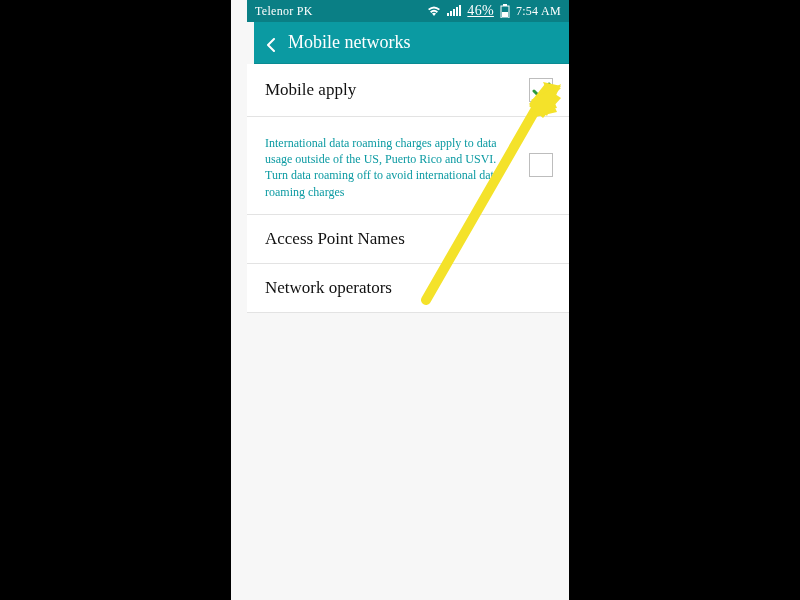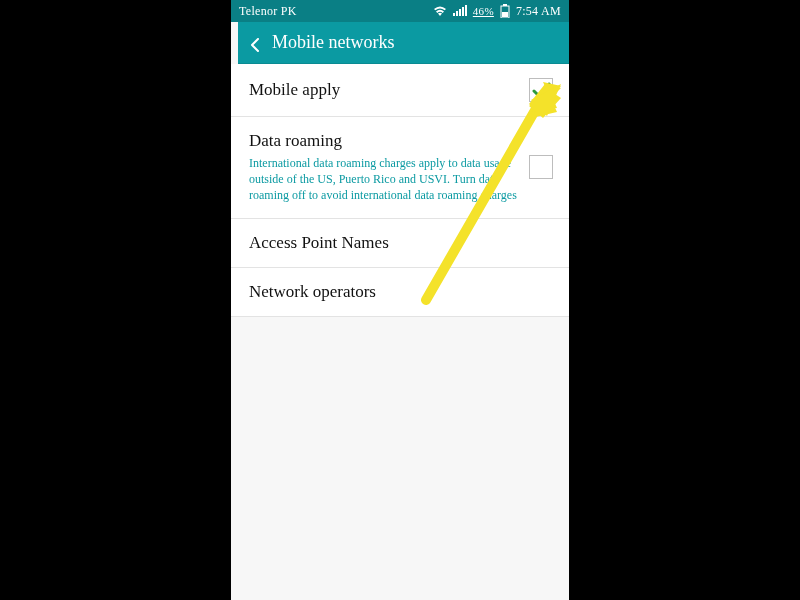--- a/index.html
+++ b/index.html
@@ -11,20 +11,21 @@
     justify-content: center;
     align-items: flex-start;
   }
   .phone {
     width: 338px;
     height: 600px;
     background: #f7f7f7;
     margin-top: 0;
     position: relative;
     overflow: hidden;
+    padding-left: 16px;
   }
   .statusbar {
     height: 22px;
     background: #0a7f85;
     color: #fff;
     display: flex;
     align-items: center;
     font-size: 12px;
     padding: 0 8px;
     justify-content: space-between;
@@ -92,21 +93,21 @@
       </span>
       <span class="sb-icon">
         <svg width="14" height="12" viewBox="0 0 14 12">
             <rect x="0" y="8" width="2" height="3" fill="#fff"></rect>
             <rect x="3" y="6" width="2" height="5" fill="#fff"></rect>
             <rect x="6" y="4" width="2" height="7" fill="#fff"></rect>
             <rect x="9" y="2" width="2" height="9" fill="#fff"></rect>
             <rect x="12" y="0" width="2" height="11" fill="#fff"></rect>
           </svg>
       </span>
-      <span style="font-size:11px;text-decoration:underline;">46%</span>
+      <span style="font-size:14px;text-decoration:underline;">46%</span>
       <span class="sb-icon">
         <svg width="10" height="14" viewBox="0 0 10 14">
             <rect x="3" y="0" width="4" height="2" fill="#fff"></rect>
             <rect x="1" y="2" width="8" height="12" fill="none" stroke="#fff" stroke-width="1"></rect>
             <rect x="2" y="8" width="6" height="5" fill="#fff"></rect>
           </svg>
       </span>
       <span>7:54 AM</span>
     </div>
   </div>
@@ -128,21 +129,20 @@
       </div>
       <div class="checkbox checked">
         <svg width="20" height="20" viewBox="0 0 20 20">
             <path d="M3 11 L8 16 L18 4" stroke="#2e9a3a" stroke-width="3" fill="none" stroke-linecap="round" stroke-linejoin="round"></path>
           </svg>
       </div>
     </div>
 
     <div class="row">
       <div class="textblock">
-        <div class="title">Data roaming</div>
         <div class="desc">International data roaming charges apply to data usage outside of the US, Puerto Rico and USVI. Turn data roaming off to avoid international data roaming charges</div>
       </div>
       <div class="checkbox">
         
       </div>
     </div>
 
     <div class="row">
       <div class="textblock">
         <div class="title">Access Point Names</div>

